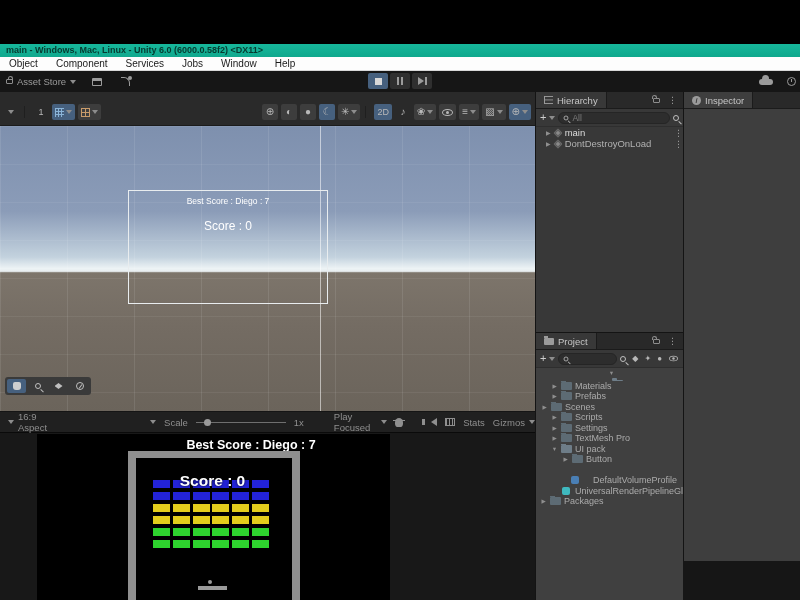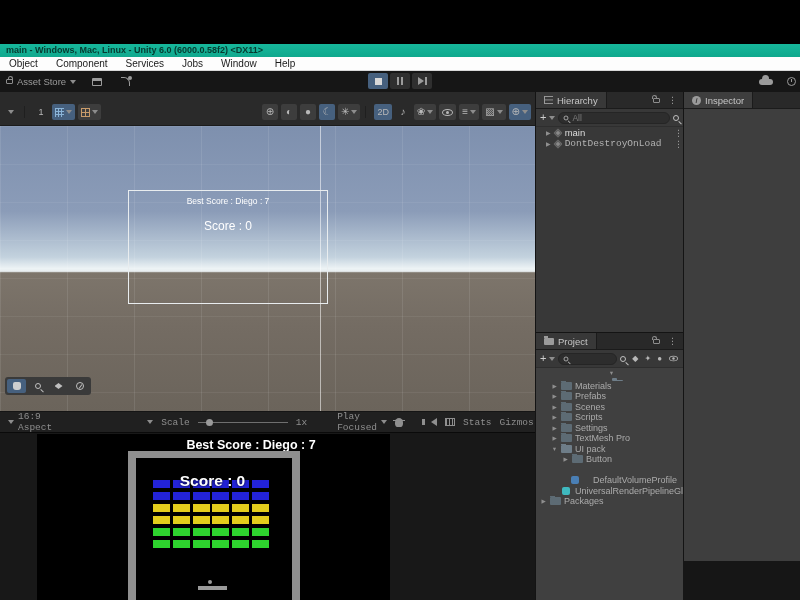--- a/index.html
+++ b/index.html
@@ -91,21 +91,21 @@
   .mag::after { content:""; position:absolute; left:5px; top:5px; width:4px; height:1px; background:#bfbfbf;
     transform:rotate(45deg); transform-origin:0 0; }
   .layers-glyph { width:8px; height:6px; background:#bfbfbf; clip-path:polygon(50% 0,100% 50%,50% 100%,0 50%); }
   .compass-glyph { width:8px; height:8px; border:1px solid #bfbfbf; border-radius:50%; position:relative; }
   .compass-glyph::after { content:""; position:absolute; left:3px; top:1px; width:1px; height:5px;
     background:#bfbfbf; transform:rotate(35deg); }
 
   .game-toolbar { left:0; top:367px; width:535px; height:22px; background:#202020;
     border-top:1px solid #151515; border-bottom:1px solid #0a0a0a; display:flex; align-items:center; }
   .gt-text { color:#8f8f8f; font-size:9.5px; }
-  .gt-item { display:flex; align-items:center; gap:4px; margin-left:8px;font-family:Liberation Mono, monospace; }
+  .gt-item { display:flex; align-items:center; gap:4px; margin-left:8px; }
   .slider-track { width:90px; height:1px; background:#6f6f6f; position:relative; }
   .slider-knob { position:absolute; left:8px; top:-3px; width:7px; height:7px; border-radius:50%; background:#9a9a9a; }
   .bug-glyph { width:8px; height:9px; background:#8f8f8f; border-radius:50% 50% 40% 40%; position:relative; }
   .bug-glyph::before { content:""; position:absolute; left:-2px; top:2px; width:12px; height:1px; background:#8f8f8f; }
   .speaker-glyph { width:0; height:0; border-top:4px solid transparent; border-bottom:4px solid transparent;
     border-right:6px solid #8f8f8f; position:relative; }
   .speaker-glyph::after { content:""; position:absolute; left:-9px; top:-3px; width:3px; height:6px; background:#8f8f8f; }
   .vsync-glyph { width:10px; height:8px; border:1px solid #8f8f8f;
     background:linear-gradient(90deg,#8f8f8f 1px,transparent 1px); background-size:3px 8px; }
 
@@ -136,21 +136,21 @@
     border-bottom:1px solid #2e2e2e; }
   .plus { color:#cfcfcf; font-size:11px; line-height:1; }
   .search-box { flex:1; height:12px; background:#2d2d2d; border:1px solid #252525; border-radius:6px;
     display:flex; align-items:center; gap:3px; padding:0 4px; color:#7d7d7d; font-size:8.5px; }
   .search-box .mag { transform:scale(.8); }
   .h-row { height:11px; display:flex; align-items:center; gap:3px; padding-left:10px; }
   .h-arrow { color:#8f8f8f; font-size:6px; }
   .unity-icon { width:8px; height:8px; background:#8a8a8a; transform:rotate(45deg) scale(.8); border-radius:1px;
     box-shadow:inset 0 0 0 2px #5e5e5e; }
   .h-label { font-size:9.5px; color:#dcdcdc; flex:1; }
-  .h-row:nth-child(2) .h-label { color:#b2b2b2;font-family:Liberation Mono, monospace; }
+  .h-row:nth-child(2) .h-label { color:#b2b2b2; }
 
   .project { left:535px; top:288px; width:148px; height:297px; background:#404040;
     border-left:1px solid #141414; border-top:1px solid #141414; }
   .p-toolbar-icons { display:flex; gap:6px; align-items:center; color:#9b9b9b; }
   .tree { padding-top:2px; overflow:hidden; }
   .tree-row { height:10.5px; display:flex; align-items:center; gap:3px; white-space:nowrap; overflow:hidden; }
   .t-arrow { width:7px; color:#8f8f8f; font-size:5.5px; text-align:center; flex:0 0 7px; }
   .t-label { font-size:9px; color:#ababab; }
   .t-icon { flex:0 0 11px; height:8px; position:relative; }
   .t-icon::before { content:""; position:absolute; left:0; top:0; width:11px; height:8px; border-radius:1px; }
@@ -448,21 +448,21 @@
         <div class="tree-row" data-type="folder" style="padding-left: 15px;">
         <span class="t-arrow">▶</span>
         <span class="t-icon"></span>
         <span class="t-label">Materials</span>
       </div>
         <div class="tree-row" data-type="folder" style="padding-left: 15px;">
         <span class="t-arrow">▶</span>
         <span class="t-icon"></span>
         <span class="t-label">Prefabs</span>
       </div>
-        <div class="tree-row" data-type="folder" style="padding-left: 15px;">
+        <div class="tree-row" data-type="folder" style="padding-left: 5px;">
         <span class="t-arrow">▶</span>
         <span class="t-icon"></span>
         <span class="t-label">Scenes</span>
       </div>
         <div class="tree-row" data-type="folder" style="padding-left: 15px;">
         <span class="t-arrow">▶</span>
         <span class="t-icon"></span>
         <span class="t-label">Scripts</span>
       </div>
         <div class="tree-row" data-type="folder" style="padding-left: 15px;">

